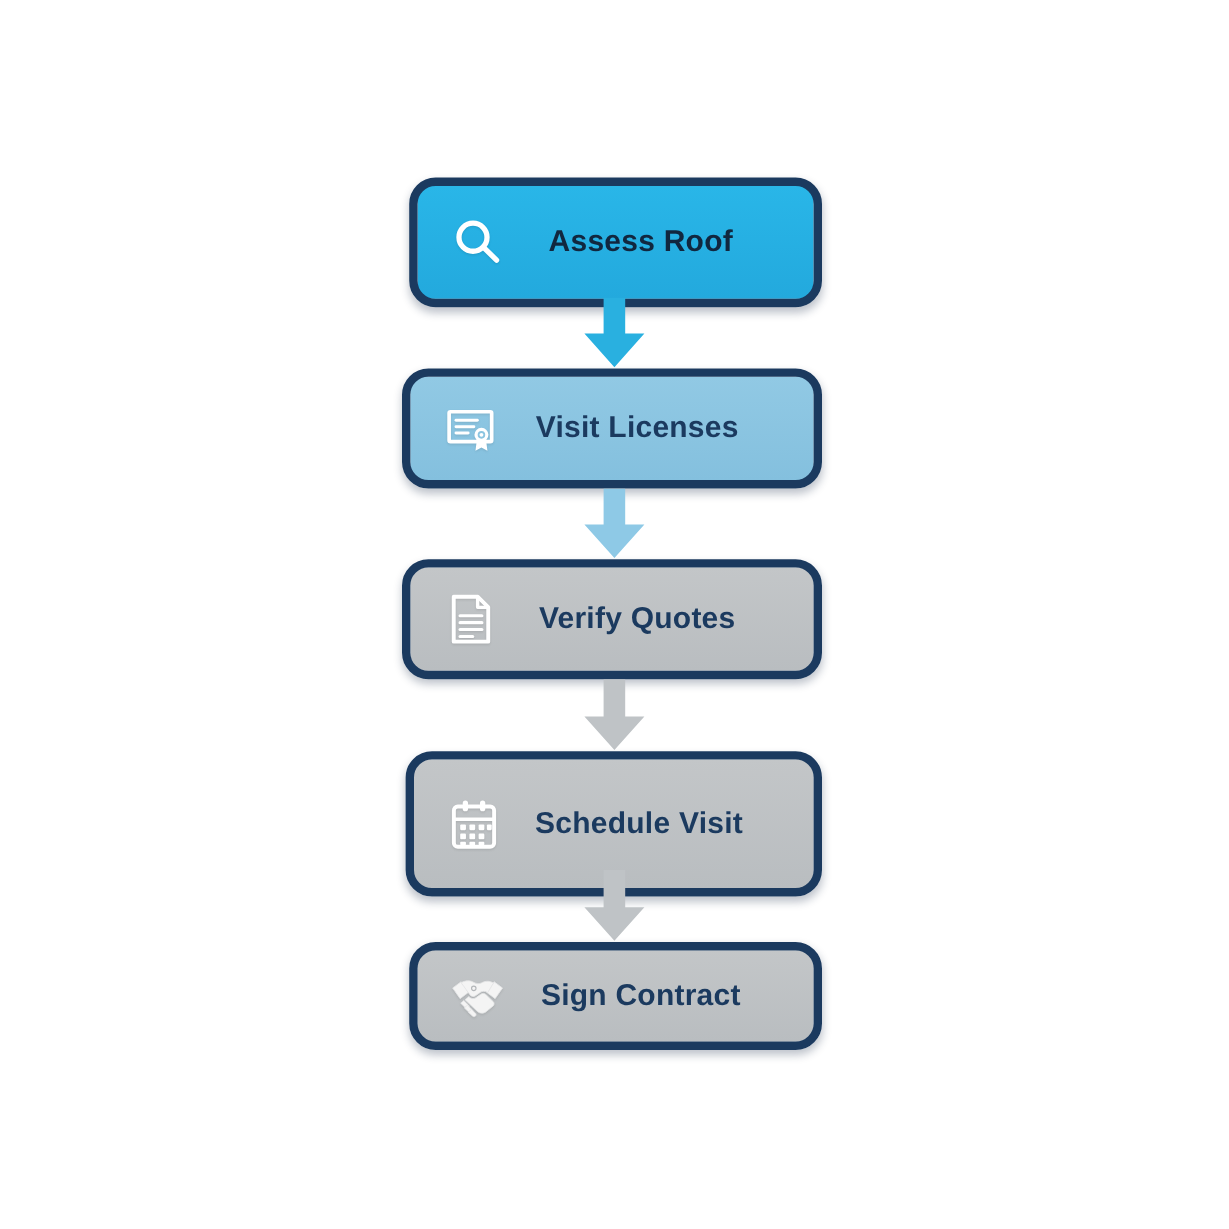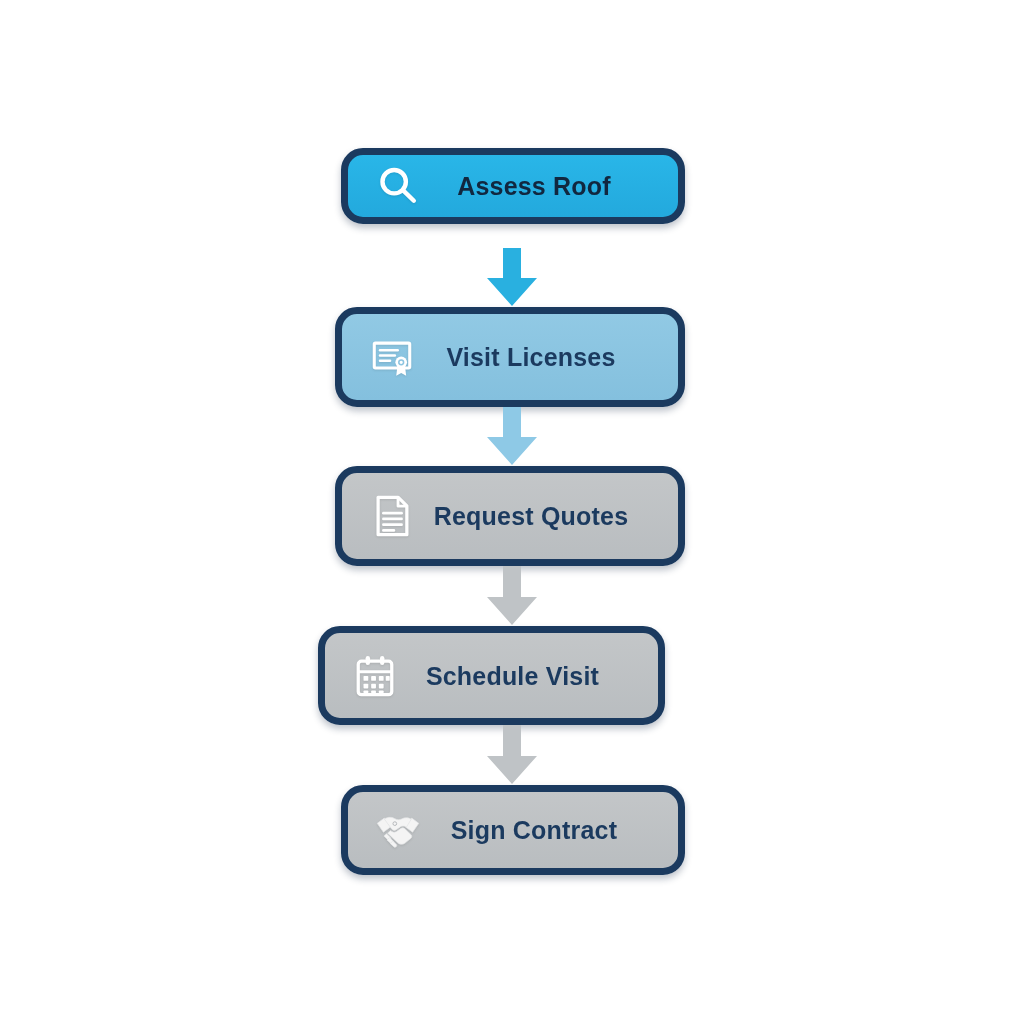--- a/index.html
+++ b/index.html
@@ -72,33 +72,33 @@
     color: #1b3a5f;
     white-space: nowrap;
   }
 
   .step-label.on-dark {
     color: #11273f;
   }
 
   
   #step-1 {
-    left: 341px; top: 148px; width: 344px; height: 76px;
+    left: 341px; top: 148px; width: 344px; height: 108px;
     background: linear-gradient(180deg, #29b6e8 0%, #23a9dd 100%);
   }
   #step-2 {
     left: 335px; top: 307px; width: 350px; height: 100px;
     background: linear-gradient(180deg, #91c9e4 0%, #84c0de 100%);
   }
   #step-3 {
     left: 335px; top: 466px; width: 350px; height: 100px;
     background: linear-gradient(180deg, #c3c6c8 0%, #b9bdc0 100%);
   }
   #step-4 {
-    left: 318px; top: 626px; width: 347px; height: 99px;
+    left: 338px; top: 626px; width: 347px; height: 121px;
     background: linear-gradient(180deg, #c3c6c8 0%, #b9bdc0 100%);
   }
   #step-5 {
     left: 341px; top: 785px; width: 344px; height: 90px;
     background: linear-gradient(180deg, #c3c6c8 0%, #b9bdc0 100%);
   }
 
   
   .connector {
     position: absolute;
@@ -165,21 +165,21 @@
           <path d="M9.5 4.5 H30.5 L39.5 13.5 V43.5 H9.5 Z" fill="none" stroke="#ffffff" stroke-width="3.4" stroke-linejoin="round"></path>
           <path d="M30.3 4.8 V13.7 H39.3" fill="none" stroke="#ffffff" stroke-width="3.0" stroke-linejoin="round"></path>
           <g stroke="#ffffff" stroke-width="2.7" stroke-linecap="round">
             <line x1="15" y1="21" x2="34" y2="21"></line>
             <line x1="15" y1="27" x2="34" y2="27"></line>
             <line x1="15" y1="33" x2="34" y2="33"></line>
             <line x1="15" y1="39" x2="26" y2="39"></line>
           </g>
         </svg>
       </span>
-      <span class="step-label">Request Quotes</span>
+      <span class="step-label">Verify Quotes</span>
     </div>
 
     <div class="connector" id="connector-3">
       <svg viewBox="0 0 62 61" preserveAspectRatio="none" aria-hidden="true">
         <path d="M22 0 H40 V31 H56 L31 59 L6 31 H22 Z" fill="#bfc3c6"></path>
       </svg>
     </div>
 
     <div class="step-box" id="step-4">
       <span class="step-icon">

